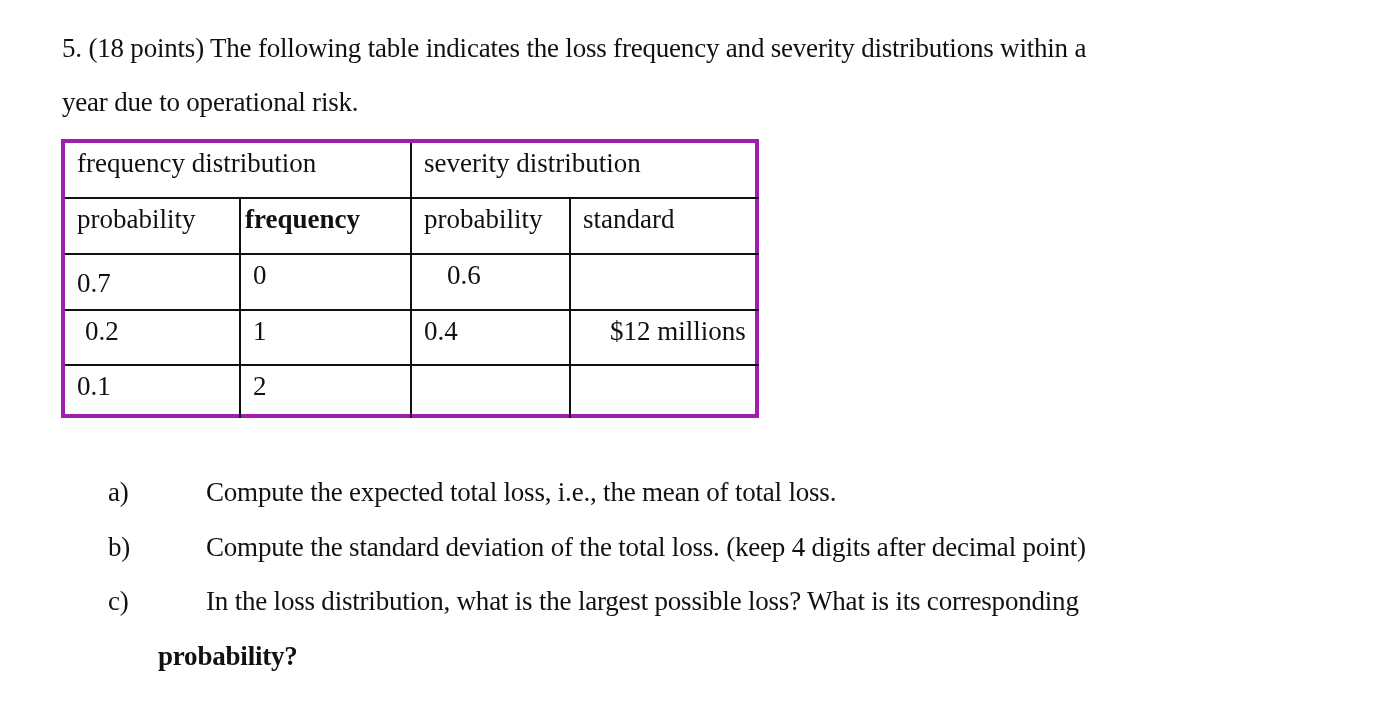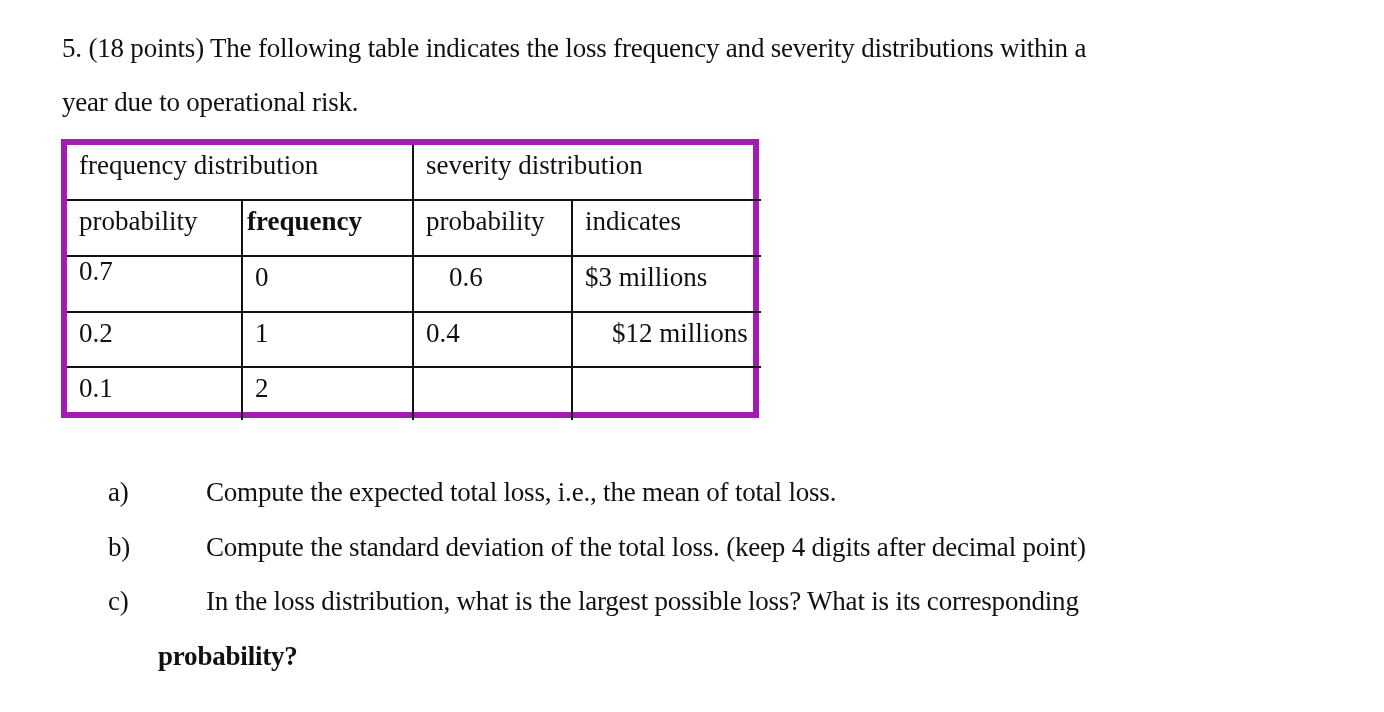--- a/index.html
+++ b/index.html
@@ -23,21 +23,21 @@
     }
     #q-line1 { left: 62px; top: 33px; }
     #q-line2 { left: 62px; top: 87px; }
 
     .tbl {
       position: absolute;
       left: 61px;
       top: 139px;
       width: 698px;
       height: 279px;
-      border: 6px solid #a21caf;
+      border: 4px solid #a21caf;
       box-sizing: border-box;
     }
     .cell {
       position: absolute;
       box-sizing: border-box;
       font-size: 27px;
       padding-left: 12px;
       padding-top: 5px;
       white-space: nowrap;
     }
@@ -84,28 +84,27 @@
   <div class="vline" style="left:345px; top:0; width:1.5px; height:275px;"></div>
   <div class="vline" style="left:174px; top:54px; width:1.5px; height:221px;"></div>
   <div class="vline" style="left:504px; top:54px; width:1.5px; height:221px;"></div>
 
   <div class="cell" style="left:0; top:0; width:345px; height:54px;">frequency distribution</div>
   <div class="cell" style="left:347px; top:0; width:347px; height:54px;">severity distribution</div>
 
   <div class="cell" style="left:0; top:56px; width:174px;">probability</div>
   <div class="cell" style="left:168px; top:56px; width:169px;font-weight:bold;">frequency</div>
   <div class="cell" style="left:347px; top:56px; width:157px;">probability</div>
-  <div class="cell" style="left:506px; top:56px; width:188px;">indicates</div>
+  <div class="cell" style="left:506px; top:56px; width:188px;">standard</div>
 
-  <div class="cell" style="left:0; top:106px; width:174px;">0.7</div>
+  <div class="cell" style="left:0; top:120px; width:174px;">0.7</div>
   <div class="cell" style="left:176px; top:112px; width:169px;">0</div>
   <div class="cell" style="left:347px; top:112px; width:157px;padding-left:35px;">0.6</div>
-  <div class="cell" style="left:506px; top:112px; width:188px;">$3 millions</div>
 
-  <div class="cell" style="left:0; top:168px; width:208px;">0.2</div>
+  <div class="cell" style="left:8px; top:168px; width:208px;">0.2</div>
   <div class="cell" style="left:176px; top:168px; width:169px;">1</div>
   <div class="cell" style="left:347px; top:168px; width:157px;">0.4</div>
   <div class="cell" style="left:506px; top:168px; width:188px;padding-left:39px;">$12 millions</div>
 
   <div class="cell" style="left:0; top:223px; width:174px;">0.1</div>
   <div class="cell" style="left:176px; top:223px; width:169px;">2</div>
   <div class="cell" style="left:347px; top:223px; width:157px;"></div>
   <div class="cell" style="left:506px; top:223px; width:188px;"></div>
 </div>
 

